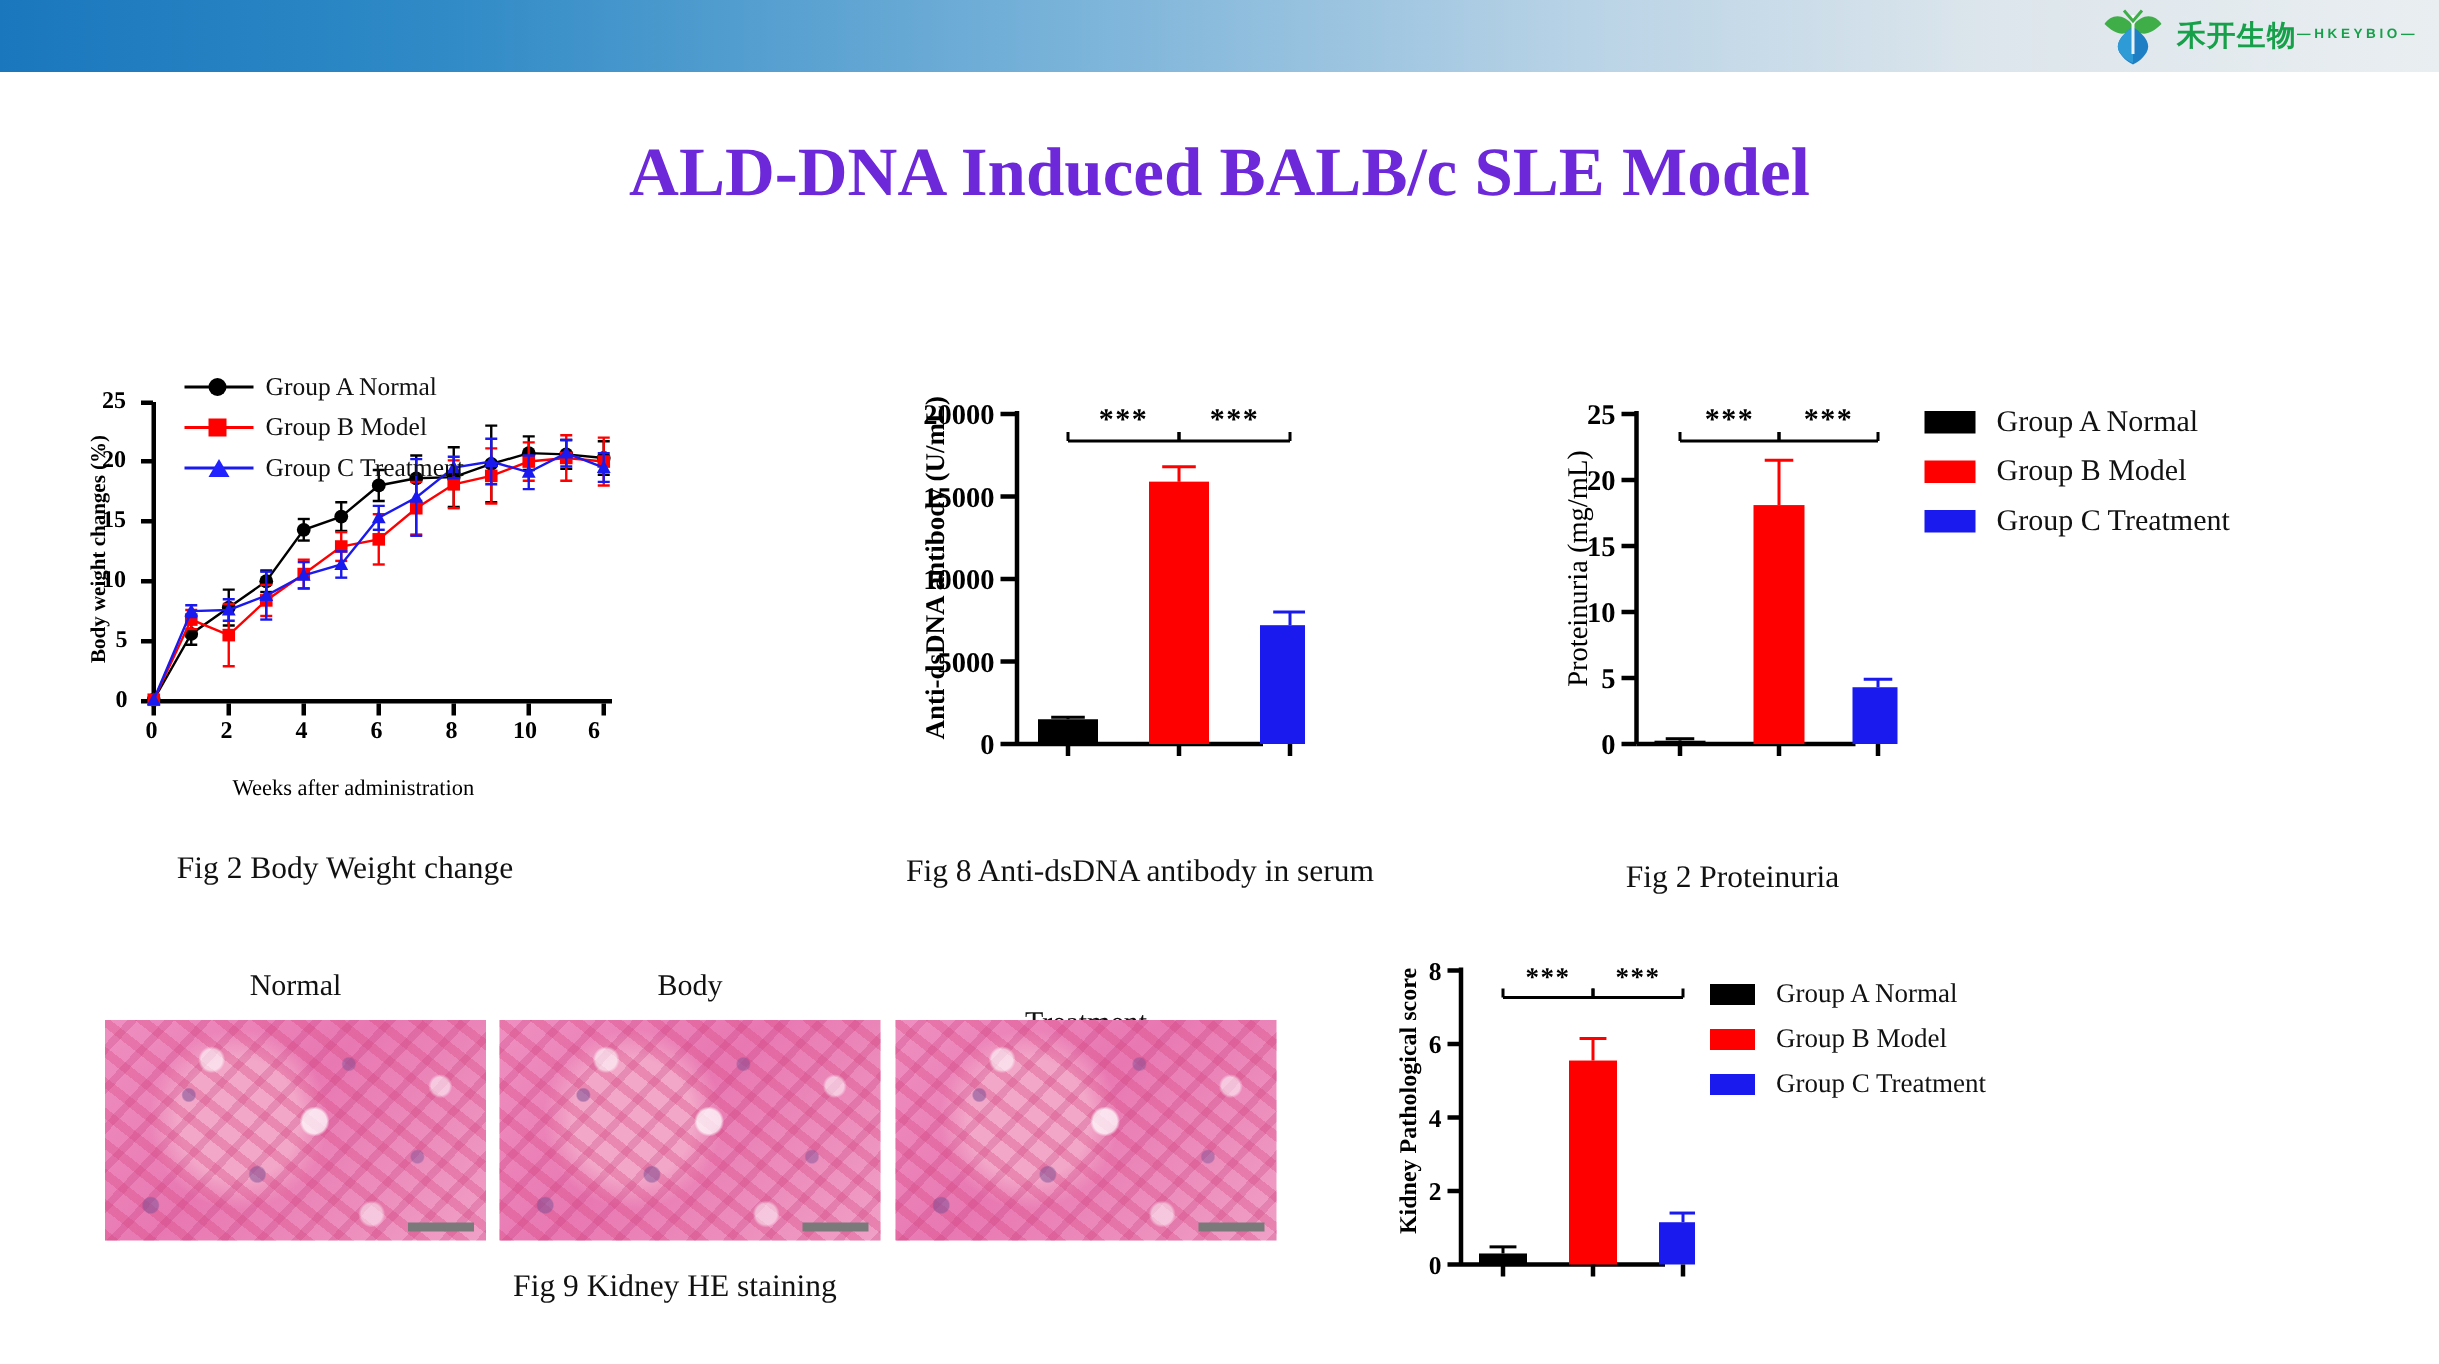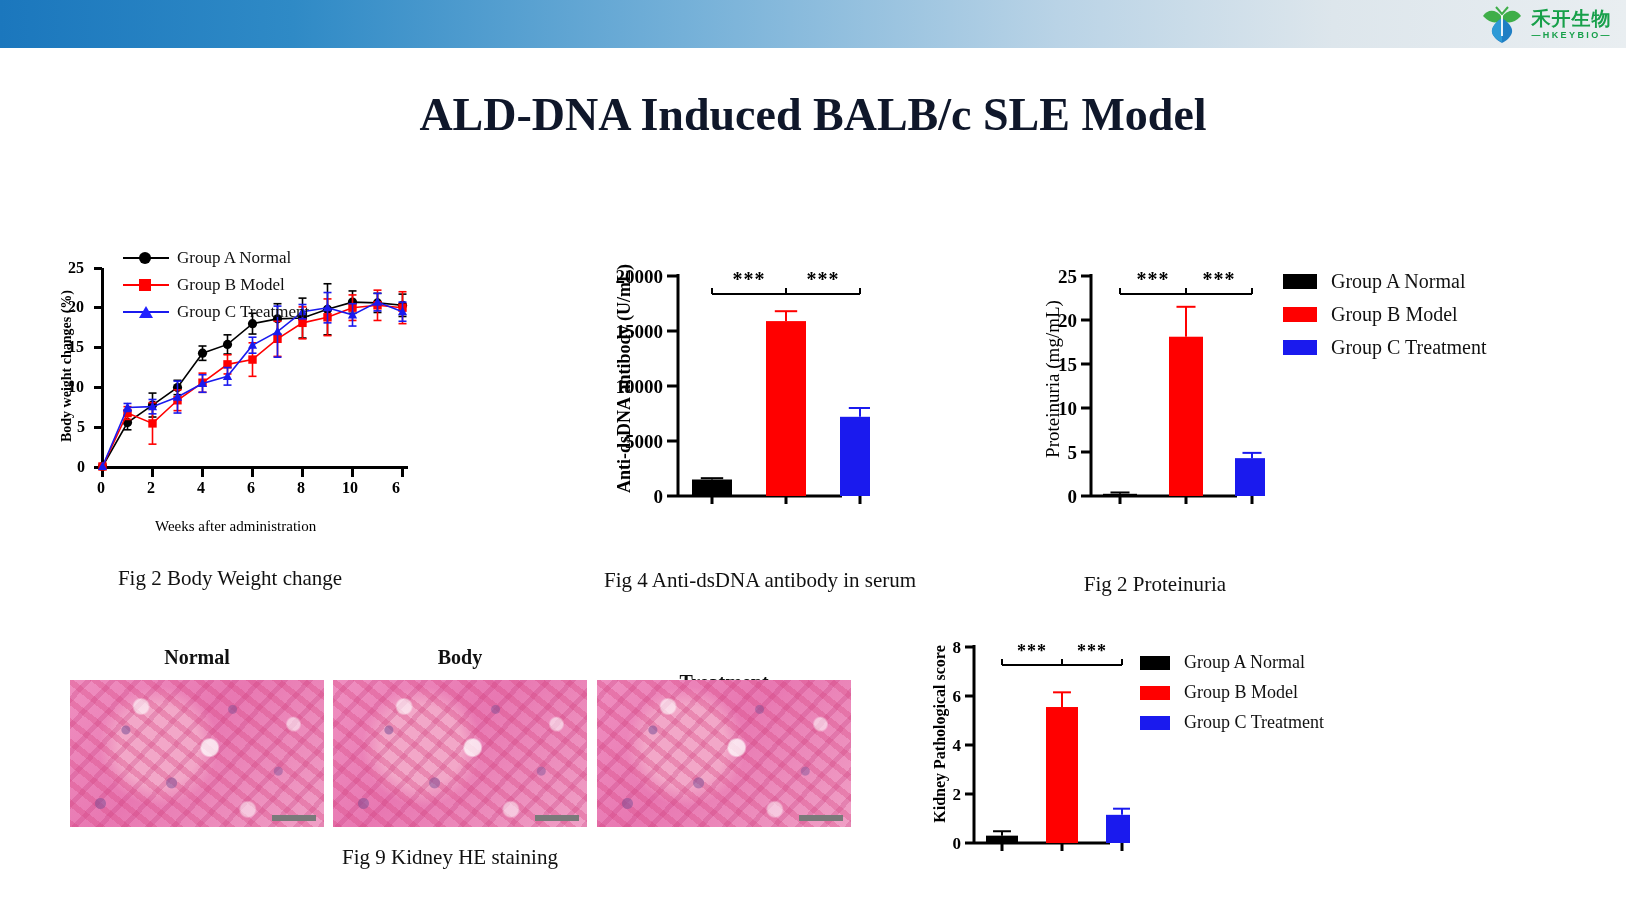--- a/index.html
+++ b/index.html
@@ -15,36 +15,36 @@
   
   .banner{
     position:absolute; left:0; top:0; width:1626px; height:48px;
     background:linear-gradient(90deg,#1b77bd 0%,#2f8ac6 18%,#74b0d8 42%,#b9d3e6 65%,#dde6ec 82%,#e9eef1 100%);
   }
   .logo{
     position:absolute; right:14px; top:4px; height:40px;
     display:flex; align-items:center; gap:8px;
   }
   .logo-mark{ width:42px; height:40px; position:relative; }
-  .logo-text{ display:flex; flex-direction:column; line-height:1; }
+  .logo-text{ display:flex; flex-direction:row; line-height:1; }
   .logo-cn{
     font-family:"DejaVu Sans", sans-serif;
     font-size:19px; font-weight:700; color:#17a04a; letter-spacing:1px;
   }
   .logo-en{
     font-family:"Liberation Sans", sans-serif;
     font-size:9px; font-weight:700; color:#17a04a; letter-spacing:2.4px;
     margin-top:3px; white-space:nowrap;
   }
 
   
   .title{
     position:absolute; left:0; top:88px; width:1626px;
     text-align:center;
-    font-size:46px; font-weight:bold; color:#0f172a;
+    font-size:46px; font-weight:bold; color:#6d28d9;
     font-family:"Liberation Serif", serif;
     letter-spacing:0px;
   }
 
   
   .fig{ position:absolute; }
   .caption{
     position:absolute; text-align:center;
     font-size:21px; color:#111; white-space:nowrap;
     font-family:"Liberation Serif", serif;
@@ -101,21 +101,21 @@
       repeating-linear-gradient(-47deg, rgba(190,40,110,.22) 0 5px, rgba(255,255,255,0) 5px 18px),
       radial-gradient(circle at 35% 45%, #f2a7c8 0 40px, transparent 60px),
       linear-gradient(135deg,#ef8fc0 0%,#e878b2 45%,#f0a0c6 100%);
   }
   .histo .scalebar{
     position:absolute; right:8px; bottom:6px; width:44px; height:6px;
     background:#7a7a7a;
   }
   .histo-label{
     position:absolute; text-align:center; width:254px;
-    font-size:20px; color:#111; font-family:"Liberation Serif", serif;font-weight:bold;
+    font-size:20px; color:#111; font-family:"Liberation Serif", serif;
   }
 </style>
 </head>
 <body>
 
 <div class="banner">
   <div class="logo">
     <span class="logo-mark">
       <svg width="42" height="40" viewBox="0 0 42 40">
         <path d="M21 13 C14 4, 6 6, 2 12 C10 20, 16 20, 21 15 Z" fill="#3fae49"></path>
@@ -383,21 +383,21 @@
       <line x1="132" y1="44" x2="206" y2="44" stroke="#000" stroke-width="2"></line>
       <line x1="132" y1="38" x2="132" y2="44" stroke="#000" stroke-width="2"></line>
       <line x1="206" y1="38" x2="206" y2="44" stroke="#000" stroke-width="2"></line>
       <text x="169" y="36" text-anchor="middle" font-family="&quot;Liberation Serif&quot;, serif" font-size="20" font-weight="bold" fill="#000" letter-spacing="1">***</text>
       <line x1="206" y1="44" x2="280" y2="44" stroke="#000" stroke-width="2"></line>
       <line x1="206" y1="38" x2="206" y2="44" stroke="#000" stroke-width="2"></line>
       <line x1="280" y1="38" x2="280" y2="44" stroke="#000" stroke-width="2"></line>
       <text x="243" y="36" text-anchor="middle" font-family="&quot;Liberation Serif&quot;, serif" font-size="20" font-weight="bold" fill="#000" letter-spacing="1">***</text>
     </svg>
 </div>
-<div class="caption" style="left:560px; top:568px; width:400px;">Fig 4 Anti-dsDNA antibody in serum</div>
+<div class="caption" style="left:560px; top:568px; width:400px;">Fig 8 Anti-dsDNA antibody in serum</div>
 
 <div class="fig" style="left:1015px; top:250px; width:250px; height:275px;">
   <div class="axistitle" style="left:-62px; top:118px; transform:rotate(-90deg); font-size:19px; font-weight:normal; width:200px; text-align:center;">Proteinuria (mg/mL)</div>
 
   <svg id="fig3-svg" style="position:absolute; left:0; top:0;" width="250" height="275">
       <line x1="76" y1="24" x2="76" y2="246" stroke="#000" stroke-width="3"></line>
       <line x1="76" y1="246" x2="222" y2="246" stroke="#000" stroke-width="3"></line>
       <line x1="66" y1="246" x2="76" y2="246" stroke="#000" stroke-width="3"></line>
       <text x="62" y="252.84" text-anchor="end" font-family="&quot;Liberation Serif&quot;, serif" font-size="19" font-weight="bold" fill="#000">0</text>
       <line x1="66" y1="202" x2="76" y2="202" stroke="#000" stroke-width="3"></line>

